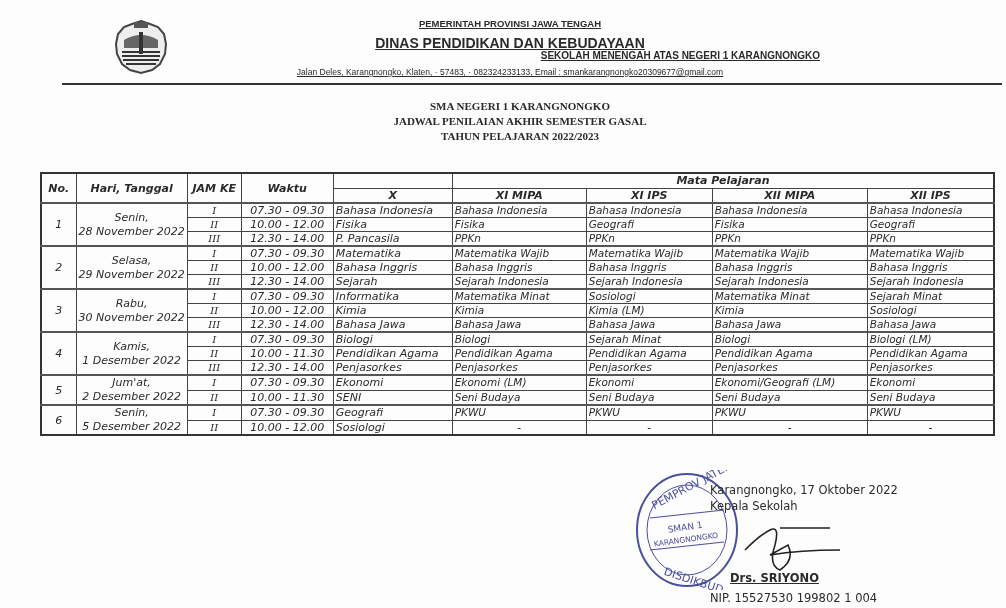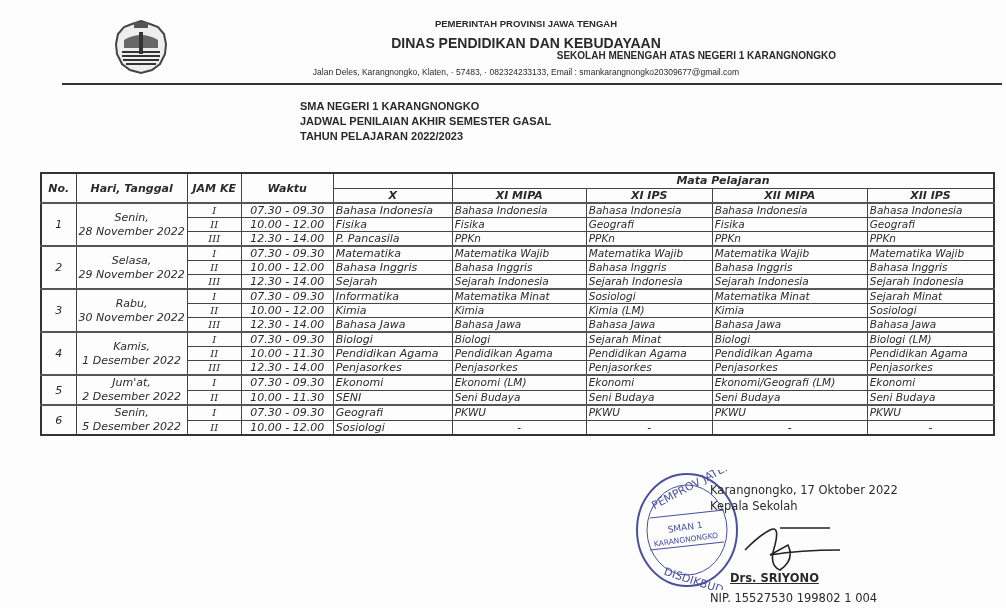--- a/index.html
+++ b/index.html
@@ -1,25 +1,25 @@
 <!DOCTYPE html>
 <html><head>
 <meta charset="utf-8">
 <style>
   html, body { margin:0; padding:0; }
   body { width:1006px; height:608px; background:#fdfdfd; position:relative; overflow:hidden; font-family:"DejaVu Sans", sans-serif; color:#2a2a2a; }
   .abs { position:absolute; }
   .logo { left:110px; top:18px; width:62px; height:58px; }
-  .kop { left:216px; width:620px; text-align:center; }
+  .kop { left:200px; width:620px; text-align:center;text-decoration:underline; }
   .kop1 { top:18px; font-size:9.5px; font-weight:bold; font-family:"Liberation Sans", sans-serif; }
   .kop2 { top:35px; font-size:14px; font-weight:bold; font-family:"Liberation Sans", sans-serif; }
   .kop3 { top:50px; font-size:10px; font-weight:bold; font-family:"Liberation Sans", sans-serif;text-align:right; }
   .kop4 { top:67px; font-size:8.5px; font-family:"Liberation Sans", sans-serif; }
   .rule { left:62px; top:83px; width:940px; height:2px; background:#333; }
-  .title { left:300px; width:440px; text-align:left; font-weight:bold; font-size:11px; font-family:Liberation Sans, sans-serif; }
+  .title { left:300px; width:440px; text-align:center; font-weight:bold; font-size:11px; font-family:Liberation Serif, serif; }
   .t1 { top:100px; } .t2 { top:115px; } .t3 { top:130px; }
   table.sched { position:absolute; left:40px; top:172px; border-collapse:collapse; font-size:11px; table-layout:fixed;font-style:italic; }
   table.sched td, table.sched th { border:1px solid #444; padding:0 2px; height:13px; line-height:13px; white-space:nowrap; overflow:hidden; }
   table.sched th { font-weight:bold; font-size:11px; }
   table.sched { border:2px solid #333; }
   .c { text-align:center; }
   .roman { text-align:center; font-family:"DejaVu Serif", serif; font-size:10px; }
   tr.grp td { border-top:2px solid #555; }
   .sub { font-size:11px; }
   .subsm { font-size:10.5px; }

